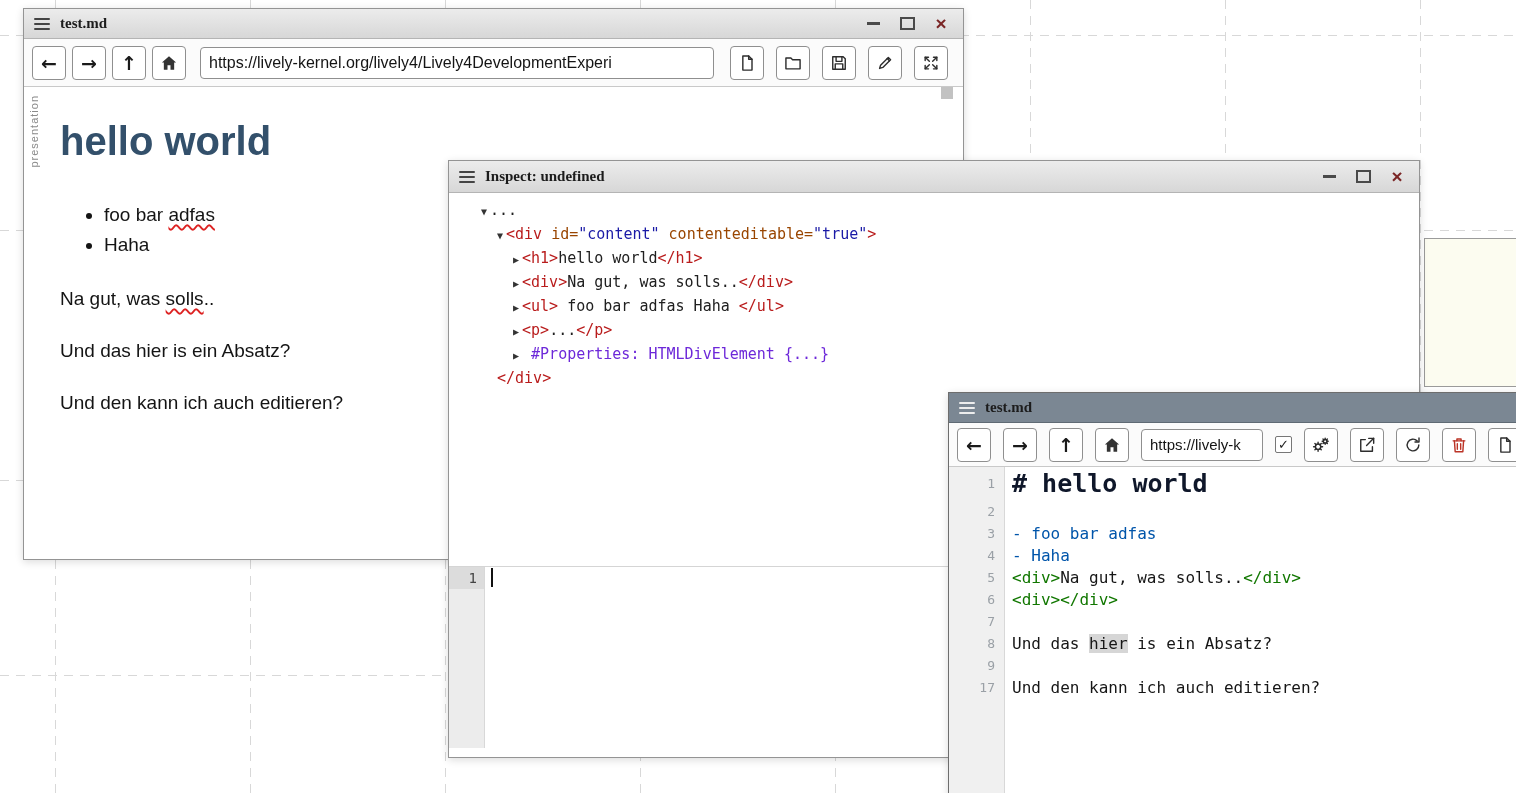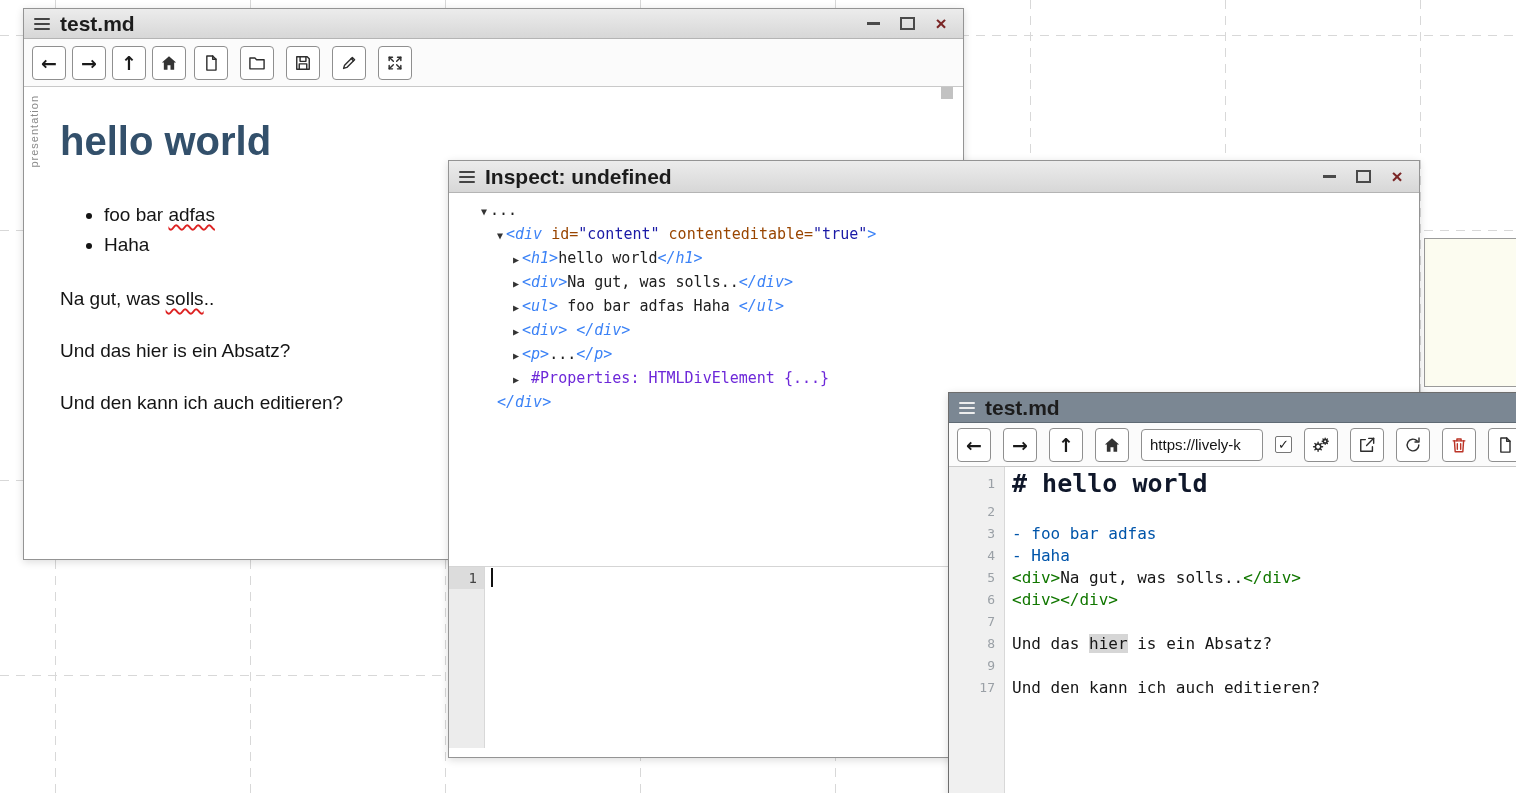--- a/index.html
+++ b/index.html
@@ -15,21 +15,21 @@
     background-image:repeating-linear-gradient(90deg,#d8d8d8 0 9px,transparent 9px 16px);}
   .bg-panel{position:absolute;left:1424px;top:238px;width:92px;height:147px;
     background:#fcfcf0;border:1px solid #9b9b9b;border-right:none;}
 
   
   .window{position:absolute;background:#fff;border:1px solid #949494;
     box-shadow:0 2px 8px rgba(0,0,0,.14);box-sizing:border-box;overflow:hidden;}
   .titlebar{display:flex;align-items:center;gap:10px;padding:0 10px;box-sizing:border-box;}
   .tb-light{height:30px;background:linear-gradient(#ececec,#d7d7d7);border-bottom:1px solid #b4b4b4;}
   .tb-dark{height:30px;background:#7b8793;border-bottom:1px solid #5f6a74;}
-  .wtitle{font-weight:bold;font-size:21px;color:#1c1c1c;}
+  .wtitle{font-weight:bold;font-size:15px;color:#1c1c1c;font-family:Liberation Serif, serif;}
   .hamburger{width:16px;display:inline-flex;flex-direction:column;gap:3px;cursor:pointer;}
   .hamburger i{height:2px;background:#444;border-radius:1px;}
   .tb-dark .hamburger i{background:#ededed;}
   .wcontrols{margin-left:auto;display:flex;align-items:center;gap:18px;padding-right:4px;}
   .ctl{display:inline-flex;align-items:center;justify-content:center;width:16px;height:16px;cursor:pointer;}
   .min-glyph{width:13px;height:3px;background:#4a4a4a;}
   .max-glyph{width:11px;height:9px;border:2px solid #4a4a4a;}
   .ctl.close{font-size:19px;font-weight:bold;color:#7b2626;line-height:16px;}
 
   .toolbar{display:flex;align-items:center;padding:6px 8px;gap:6px;
@@ -59,21 +59,21 @@
   .mdview p{font-size:19px;line-height:26px;margin:0 0 26px;}
   .misspell{text-decoration:underline wavy #dd2222 1.5px;text-underline-offset:3px;text-decoration-skip-ink:none;}
 
   
   .w2{left:448px;top:160px;width:972px;height:598px;}
   .w2 .titlebar{height:32px;}
   .insp-tree{padding:6px 0 0 32px;height:373px;box-sizing:border-box;background:#fff;
     font-family:"DejaVu Sans Mono","Liberation Mono",monospace;font-size:15px;}
   .tree-line{line-height:22px;white-space:pre;}
   .seg-tri{font-size:10px;color:#333;margin-right:3px;}
-  .seg-tag{color:#3b82f6;font-style:italic;}
+  .seg-tag{color:#b91c1c;}
   .seg-attr{color:#994500;}
   .seg-val{color:#1a1aa6;}
   .seg-txt{color:#202020;}
   .seg-props{color:#6d28d9;}
   .insp-editor{height:181px;border-top:1px solid #d5d5d5;display:flex;position:relative;background:#fff;}
   .ie-gutter{width:36px;background:#ececec;border-right:1px solid #d8d8d8;box-sizing:border-box;}
   .ie-gnum{height:22px;background:#dcdcdc;color:#444;text-align:right;padding-right:7px;line-height:22px;
     font-family:"DejaVu Sans Mono","Liberation Mono",monospace;font-size:14px;}
   .ie-code{flex:1;position:relative;}
   .cursor{position:absolute;left:6px;top:1px;width:2px;height:19px;background:#111;}
@@ -140,20 +140,21 @@
     </header>
     <div class="toolbar">
       <button class="tbtn arrow">←</button>
       <button class="tbtn arrow">→</button>
       <button class="tbtn arrow">↑</button>
       <button class="tbtn">
         <svg width="20" height="20" viewBox="0 0 24 24">
             <path d="M12 4l8.5 7.5h-2.3V20h-4.4v-5.2H10.2V20H5.8v-8.5H3.5z" fill="#333"></path>
           </svg>
       </button>
+      <input class="urlbox" value="https://lively-kernel.org/lively4/Lively4DevelopmentExperi" style="">
       <span class="right-btns">
         <button class="tbtn">
           <svg class="icon-stroke" width="20" height="20" viewBox="0 0 24 24">
               <path d="M7 3.5h7l4 4V20.5H7z"></path>
               <path d="M14 3.5v4h4"></path>
             </svg>
         </button>
         <button class="tbtn">
           <svg class="icon-stroke" width="20" height="20" viewBox="0 0 24 24">
               <path d="M3.5 19V6h6l2 2h9v11z"></path>
@@ -211,21 +212,20 @@
           </span>
         <span class="ctl close">×</span>
       </span>
     </header>
     <div class="insp-tree">
         <div class="tree-line" style="padding-left: 0px;"><span class="seg-tri">▼</span><span class="seg-txt">...</span></div>
         <div class="tree-line" style="padding-left: 16px;"><span class="seg-tri">▼</span><span class="seg-tag">&lt;div </span><span class="seg-attr">id=</span><span class="seg-val">"content"</span><span class="seg-attr"> contenteditable=</span><span class="seg-val">"true"</span><span class="seg-tag">&gt;</span></div>
         <div class="tree-line" style="padding-left: 32px;"><span class="seg-tri">▶</span><span class="seg-tag">&lt;h1&gt;</span><span class="seg-txt">hello world</span><span class="seg-tag">&lt;/h1&gt;</span></div>
         <div class="tree-line" style="padding-left: 32px;"><span class="seg-tri">▶</span><span class="seg-tag">&lt;div&gt;</span><span class="seg-txt">Na gut, was solls..</span><span class="seg-tag">&lt;/div&gt;</span></div>
         <div class="tree-line" style="padding-left: 32px;"><span class="seg-tri">▶</span><span class="seg-tag">&lt;ul&gt;</span><span class="seg-txt"> foo bar adfas Haha </span><span class="seg-tag">&lt;/ul&gt;</span></div>
-        <div class="tree-line" style="padding-left: 32px;"><span class="seg-tri">▶</span><span class="seg-tag">&lt;div&gt;</span><span class="seg-txt"> </span><span class="seg-tag">&lt;/div&gt;</span></div>
         <div class="tree-line" style="padding-left: 32px;"><span class="seg-tri">▶</span><span class="seg-tag">&lt;p&gt;</span><span class="seg-txt">...</span><span class="seg-tag">&lt;/p&gt;</span></div>
         <div class="tree-line" style="padding-left: 32px;"><span class="seg-tri">▶</span><span class="seg-props"> #Properties: HTMLDivElement {...}</span></div>
         <div class="tree-line" style="padding-left: 16px;"><span class="seg-tag">&lt;/div&gt;</span></div>
       </div>
     <div class="insp-editor">
       <div class="ie-gutter">
         <div class="ie-gnum">1</div>
       </div>
       <div class="ie-code">
         <span class="cursor"></span>

